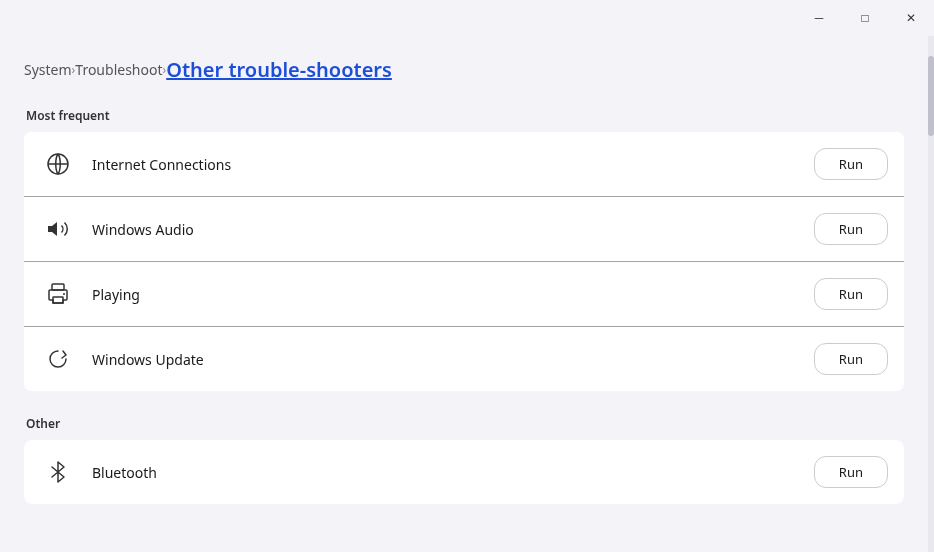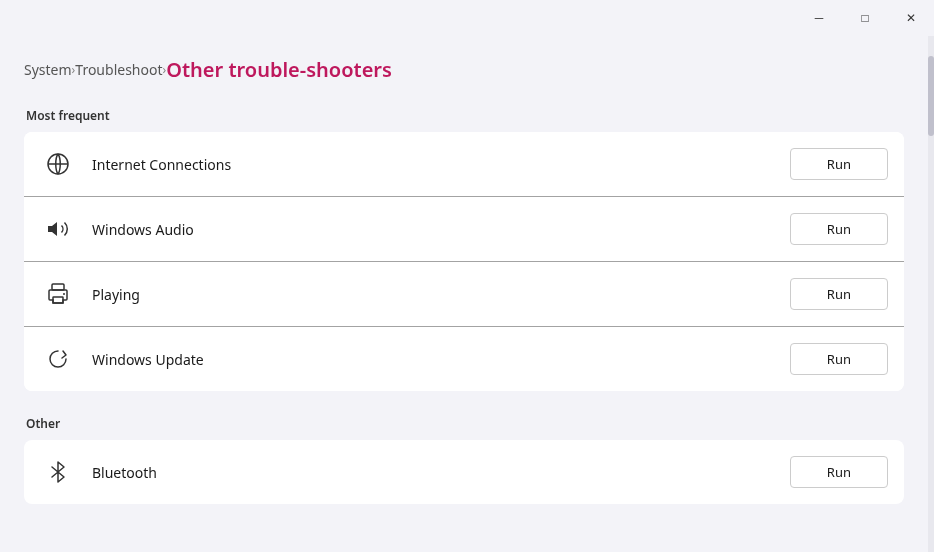--- a/index.html
+++ b/index.html
@@ -77,22 +77,23 @@
     }
 
     .breadcrumb-separator {
       color: #888;
       font-size: 12px;
     }
 
     .breadcrumb-current {
       font-size: 20px;
       font-weight: 600;
-      color: #be185d;
+      color: #1d4ed8;
       cursor: default;
+      text-decoration: underline;
     }
 
     
     .section-label {
       font-size: 12px;
       font-weight: 600;
       color: #333;
       margin-bottom: 8px;
       padding-left: 2px;
     }
@@ -131,23 +132,23 @@
       height: 24px;
     }
 
     .ts-name {
       flex: 1;
       font-size: 14px;
       color: #1a1a1a;
     }
 
     .ts-run-btn {
-      padding: 6px 36px;
+      padding: 6px 24px;
       border: 1px solid #ccc;
-      border-radius: 4px;
+      border-radius: 12px;
       background: white;
       font-size: 13px;
       color: #1a1a1a;
       cursor: pointer;
       font-family: 'Segoe UI', system-ui, sans-serif;
     }
 
     .other-section {
       margin-top: 24px;
     }

